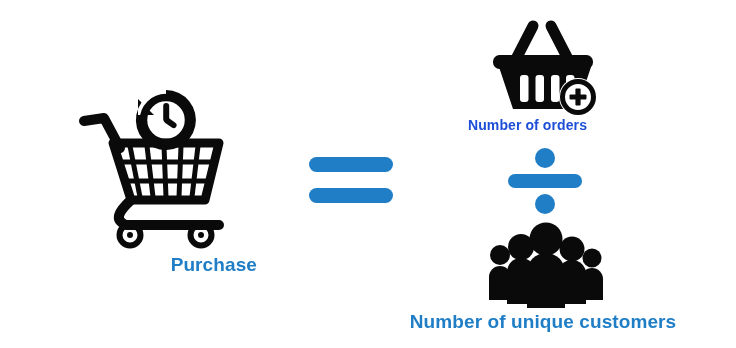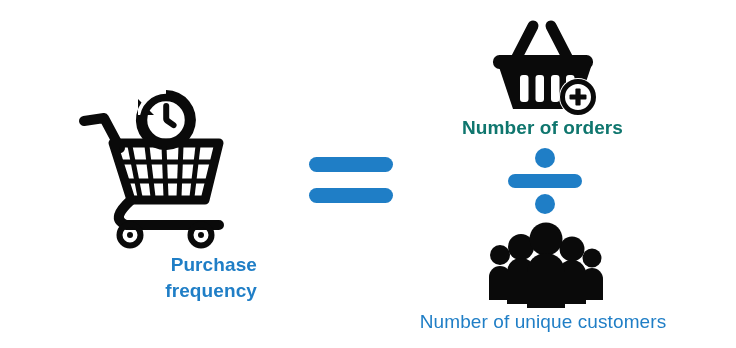--- a/index.html
+++ b/index.html
@@ -63,27 +63,27 @@
   #equals-sign .bar.bottom { top: 31px; }
 
   
   #basket-icon {
     left: 489px;
     top: 14px;
     width: 112px;
     height: 100px;
   }
   #orders-label {
-    left: 405px;
+    left: 390px;
     top: 117px;
     width: 275px;
     text-align: center;
-    color: #0f766e;
+    color: #1d4ed8;
     font-weight: bold;
-    font-size: 19px;
+    font-size: 14px;
     letter-spacing: 0.1px;
   }
 
   
   #division-sign {
     left: 508px;
     top: 148px;
     width: 74px;
     height: 66px;
   }
@@ -113,21 +113,21 @@
     top: 222px;
     width: 118px;
     height: 86px;
   }
   #customers-label {
     left: 363px;
     top: 311px;
     width: 360px;
     text-align: center;
     color: #1f7ec6;
-    font-weight: normal;
+    font-weight: bold;
     font-size: 19px;
     letter-spacing: 0.1px;
   }
 
   svg { display: block; overflow: visible; }
 </style>
 </head>
 <body>
 
 <div class="stage">
@@ -165,21 +165,20 @@
         <circle cx="56" cy="157" r="10.5" fill="none" stroke="#0a0a0a" stroke-width="6"></circle>
         <circle cx="56" cy="157" r="3" fill="#0a0a0a"></circle>
         <circle cx="127" cy="157" r="10.5" fill="none" stroke="#0a0a0a" stroke-width="6"></circle>
         <circle cx="127" cy="157" r="3" fill="#0a0a0a"></circle>
       </g>
     </svg>
   </div>
 
   <div class="abs" id="purchase-frequency-label">
     <span class="ln">Purchase</span>
-    <span class="ln">frequency</span>
   </div>
 
   <div class="abs" id="equals-sign" title="=">
     <span class="bar top"></span>
     <span class="bar bottom"></span>
   </div>
 
   <div class="abs" id="basket-icon">
     <svg viewBox="0 0 112 100" width="112" height="100" aria-hidden="true">
       <g fill="#0a0a0a">

